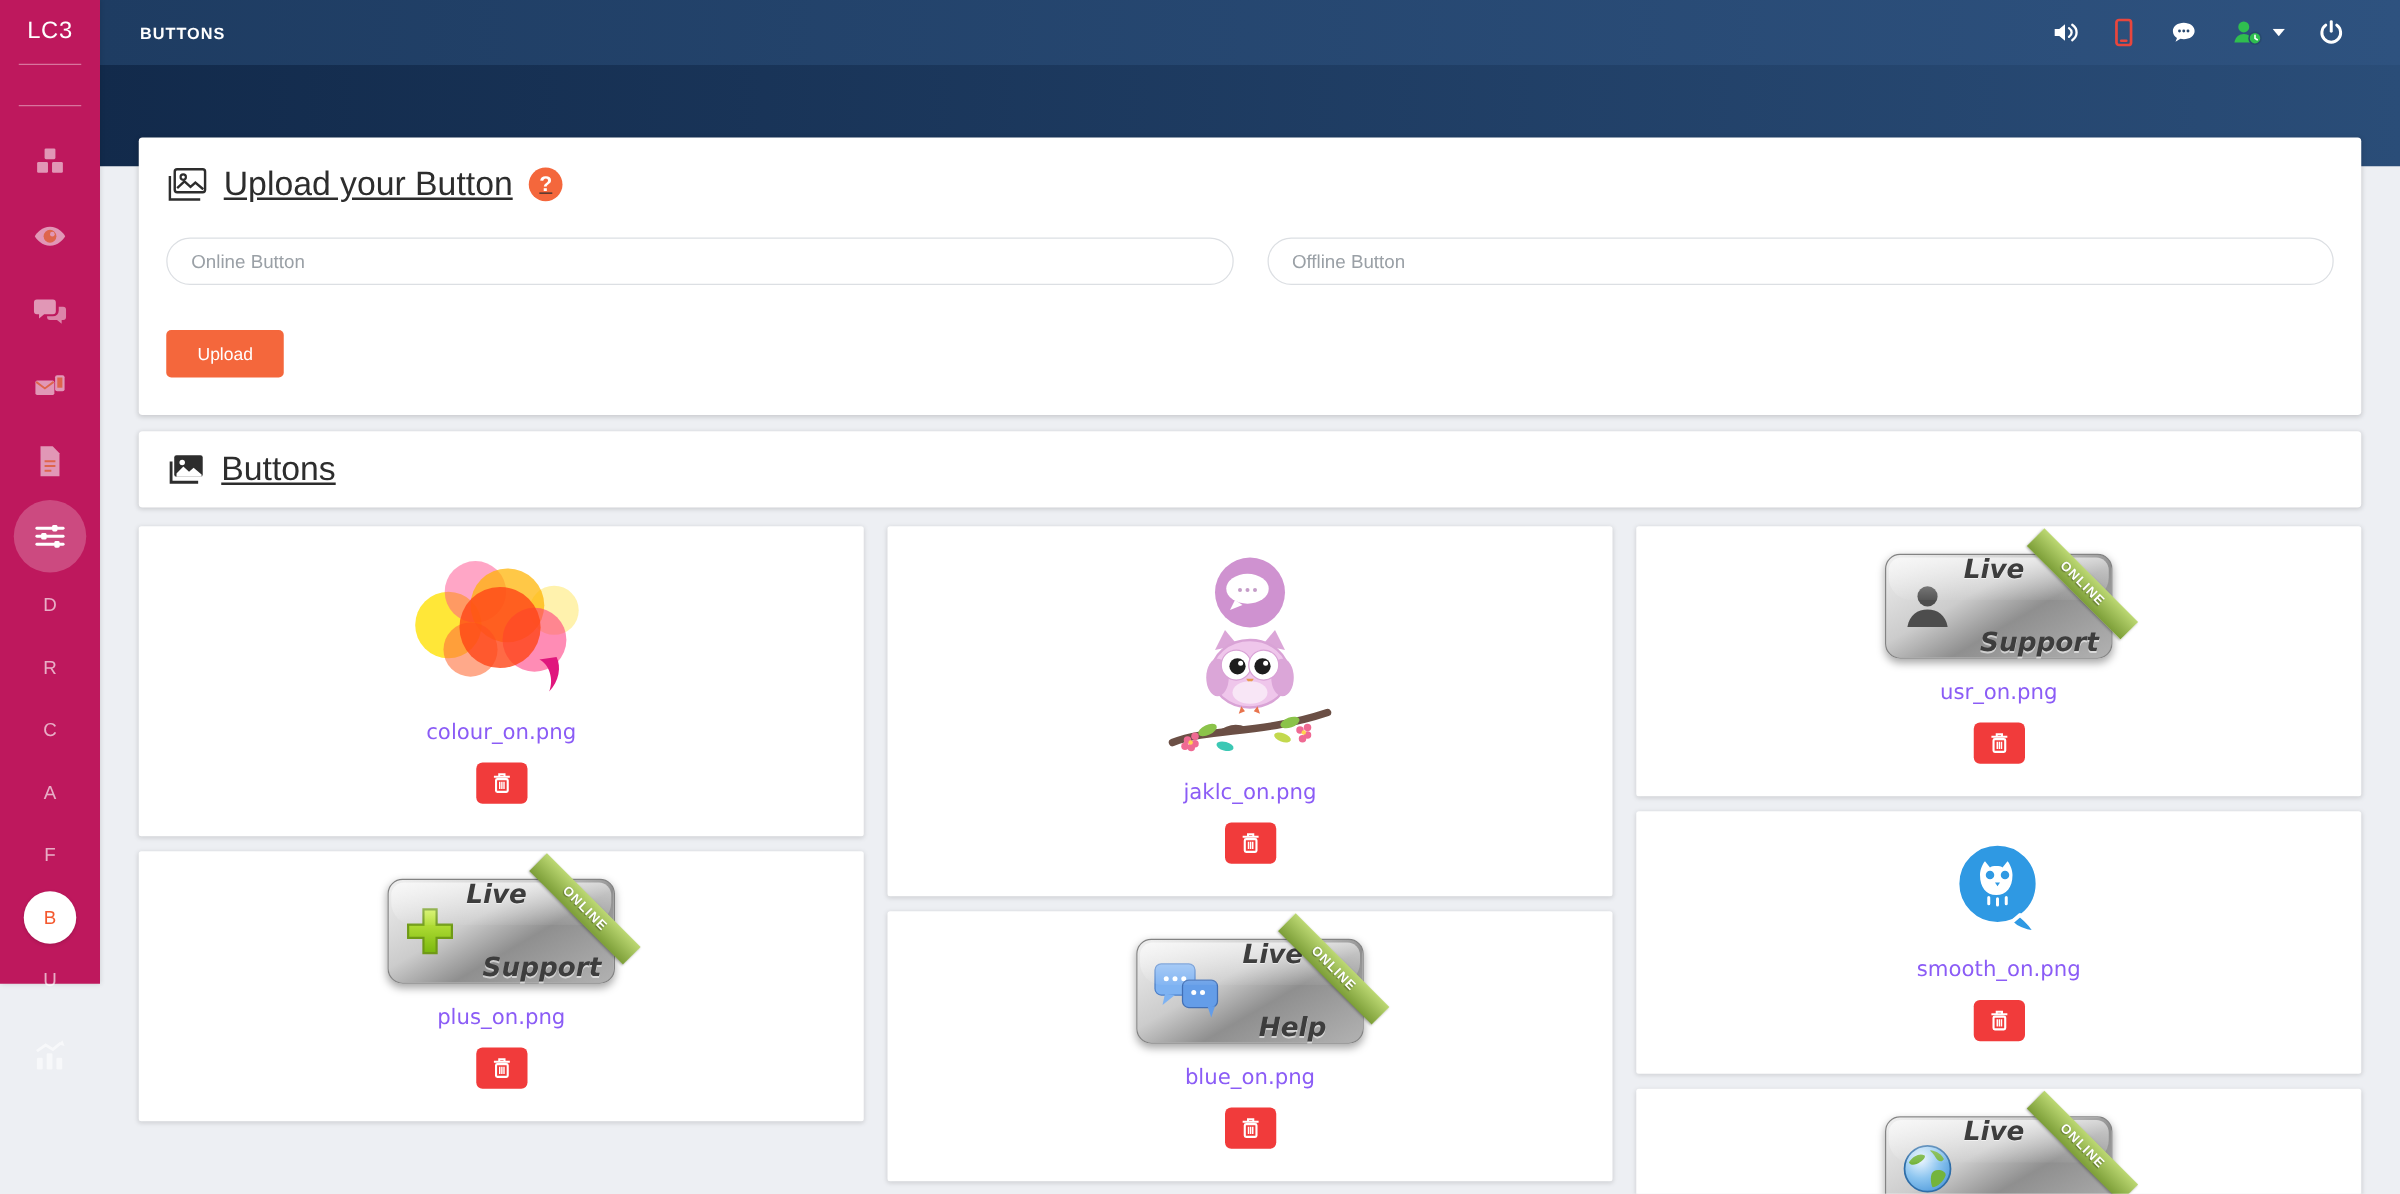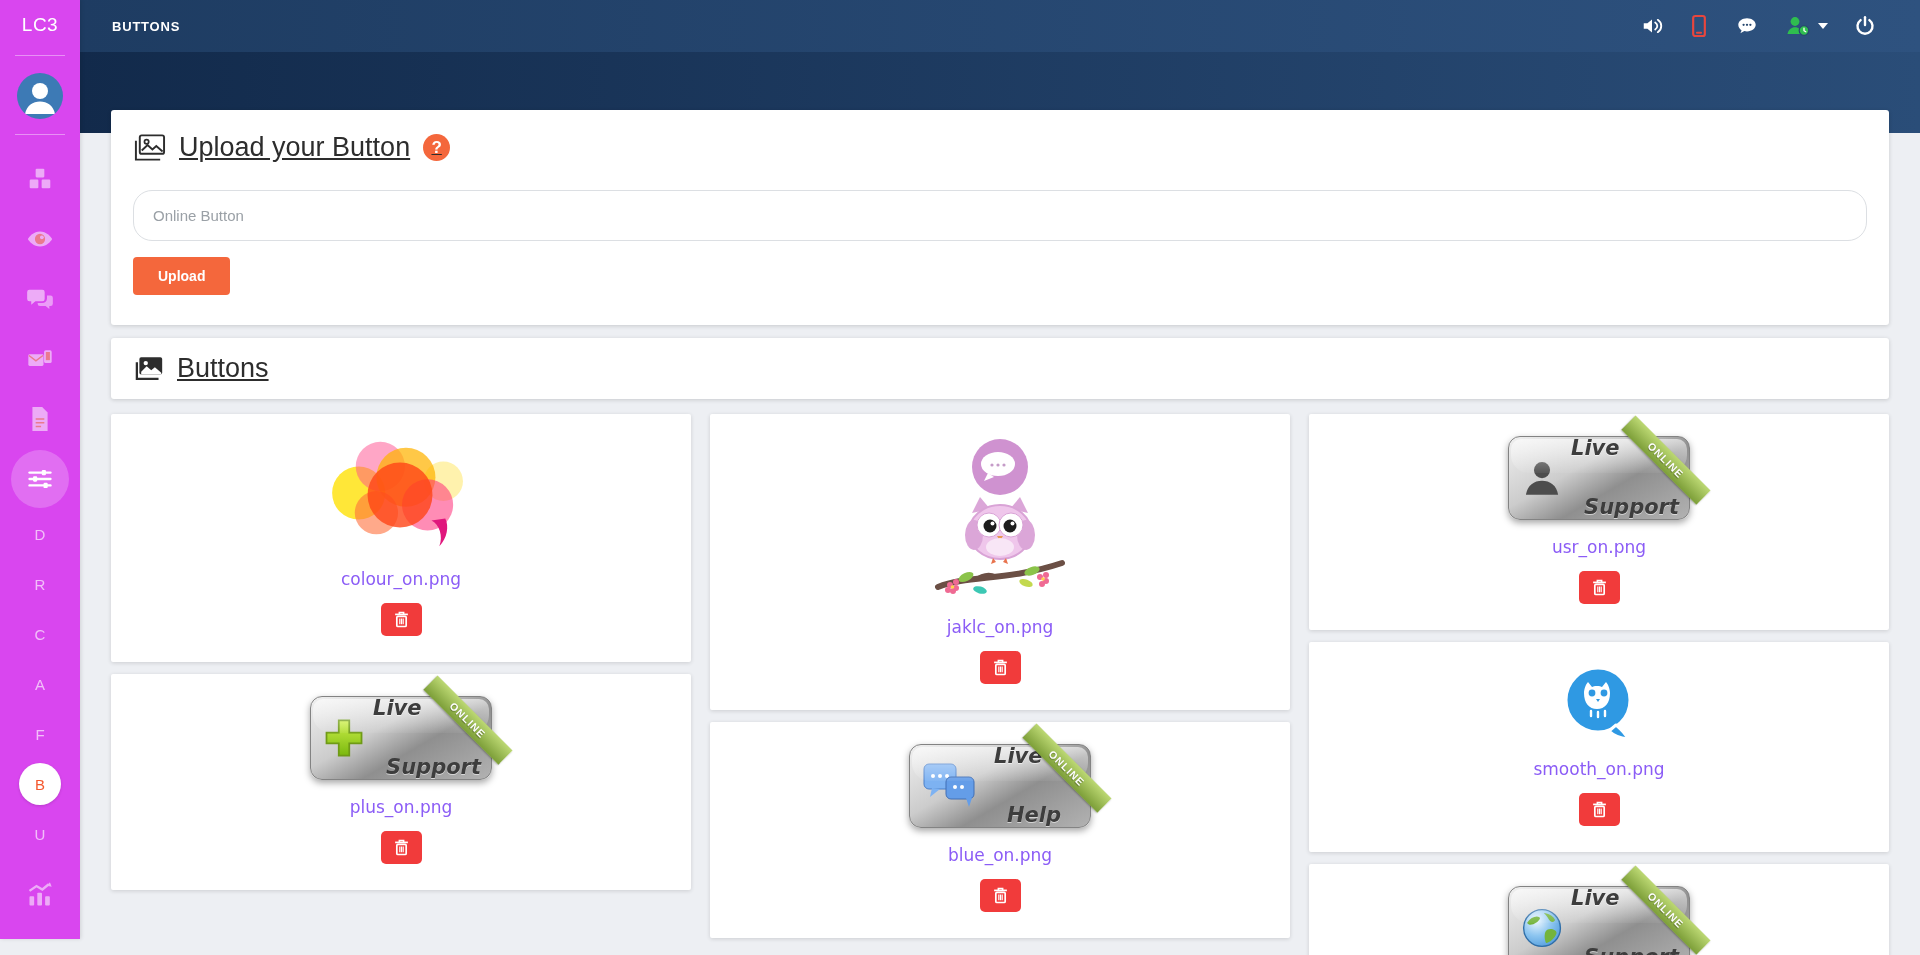--- a/index.html
+++ b/index.html
@@ -1,22 +1,22 @@
 <!DOCTYPE html>
 <html><head>
 <meta charset="utf-8">
 <style>
   * { box-sizing: border-box; margin: 0; padding: 0; }
   html, body { width: 1920px; height: 955px; overflow: hidden; }
   body { font-family: "Liberation Sans", sans-serif; background: #edeff3; }
 
   
   .sidebar {
-    position: fixed; left: 0; top: 0; width: 80px; height: 939px;
-    background: #d946ef; z-index: 20;
+    position: fixed; left: 0; top: 0; width: 80px; height: 787px;
+    background: #be185d; z-index: 20;
     display: flex; flex-direction: column; align-items: center;
     box-shadow: 1px 0 4px rgba(0,0,0,.12);
   }
   .logo { color: #fff; font-size: 19px; letter-spacing: .5px; margin-top: 14px; height: 26px; }
   .sdiv { width: 50px; border-top: 1px solid rgba(255,255,255,.4); margin-top: 15px; }
   .avatar {
     width: 46px; height: 46px; border-radius: 50%; background: #3d7ab5;
     margin-top: 17px; display: flex; align-items: center; justify-content: center;
     cursor: pointer; overflow: hidden;
   }
@@ -59,28 +59,28 @@
   }
   .card-upload { padding: 22px 22px 30px; }
   .card-title { display: flex; align-items: center; gap: 13px; font-size: 27px; color: #2d2d2d; text-decoration: underline; }
   .help-badge {
     width: 27px; height: 27px; border-radius: 50%; background: #f4673c; color: #fff;
     font-size: 17px; font-weight: bold; display: flex; align-items: center; justify-content: center;
     cursor: pointer;
   }
   .inputs-row { display: flex; gap: 27px; margin-top: 27px; }
   .pill-input {
-    flex: 1; height: 51px; border: 1px solid #dcdfe3; border-radius: 19px;
+    flex: 1; height: 38px; border: 1px solid #dcdfe3; border-radius: 19px;
     padding: 0 19px; font-size: 15px; color: #555; outline: none;
     font-family: "Liberation Sans", sans-serif; background: #fff;
   }
   .pill-input::placeholder { color: #9aa0a6; }
   .upload-btn {
-    margin-top: 16px; background: #f4673c; color: #fff; border: none; border-radius: 4px;
-    padding: 11px 25px; font-size: 14px; cursor: pointer; font-family: "Liberation Sans", sans-serif; font-weight: bold;
+    margin-top: 36px; background: #f4673c; color: #fff; border: none; border-radius: 4px;
+    padding: 11px 25px; font-size: 14px; cursor: pointer; font-family: "Liberation Sans", sans-serif;
   }
   .card-bhead { margin-top: 13px; padding: 15px 22px; }
 
   
   .tiles { display: flex; gap: 19px; align-items: flex-start; margin-top: 15px; }
   .tcol { flex: 1; display: flex; flex-direction: column; gap: 12px; }
   .tile {
     background: #fff; box-shadow: 0 1px 4px rgba(0,0,0,.14); border-radius: 2px;
     padding: 20px 16px 26px; display: flex; flex-direction: column; align-items: center;
   }
@@ -265,20 +265,21 @@
           <rect x="7" y="2" width="25" height="19" rx="2" fill="none" stroke="#2d2d2d" stroke-width="2"></rect>
           <circle cx="14" cy="8.5" r="2.2" fill="none" stroke="#2d2d2d" stroke-width="1.8"></circle>
           <path d="M9 17.5l6-5.5 5 4.5 4-3.5 6.5 5.5" fill="none" stroke="#2d2d2d" stroke-width="2"></path>
           <path d="M3 7.5v19.5h25" fill="none" stroke="#2d2d2d" stroke-width="2"></path>
         </svg>
         <span>Upload your Button</span>
         <span class="help-badge">?</span>
       </div>
       <div class="inputs-row">
         <input class="pill-input" type="text" placeholder="Online Button" style="">
+        <input class="pill-input" type="text" placeholder="Offline Button" style="">
       </div>
       <button class="upload-btn">Upload</button>
     </section>
 
     <section class="card card-bhead">
       <div class="card-title">
         <svg width="31" height="28" viewBox="0 0 34 30">
           <path d="M3 7.5v19.5h25v-2.5H5.5v-17z" fill="#2d2d2d"></path>
           <rect x="7" y="2" width="25" height="19" rx="2" fill="#2d2d2d"></rect>
           <circle cx="14" cy="8.5" r="2.4" fill="#fff"></circle>

